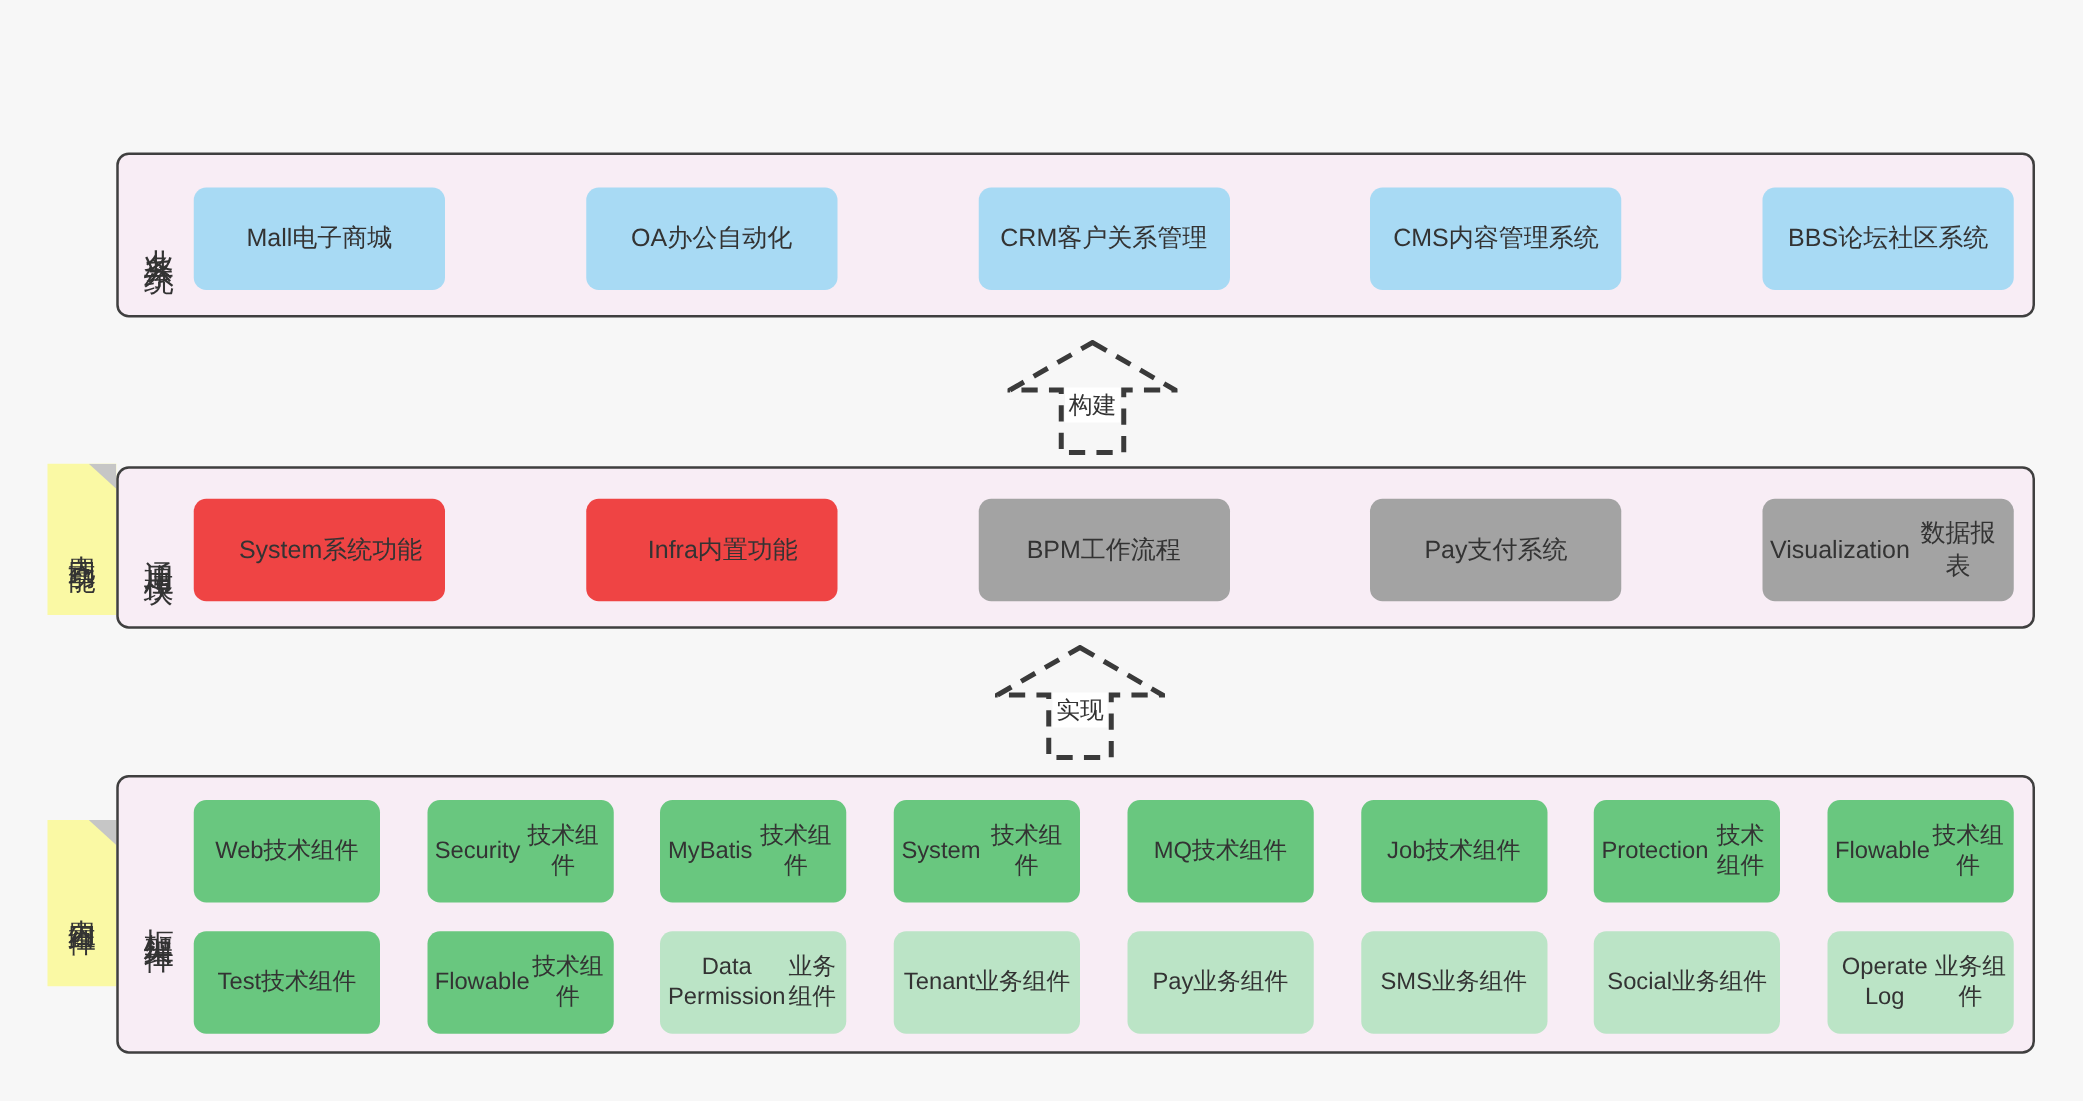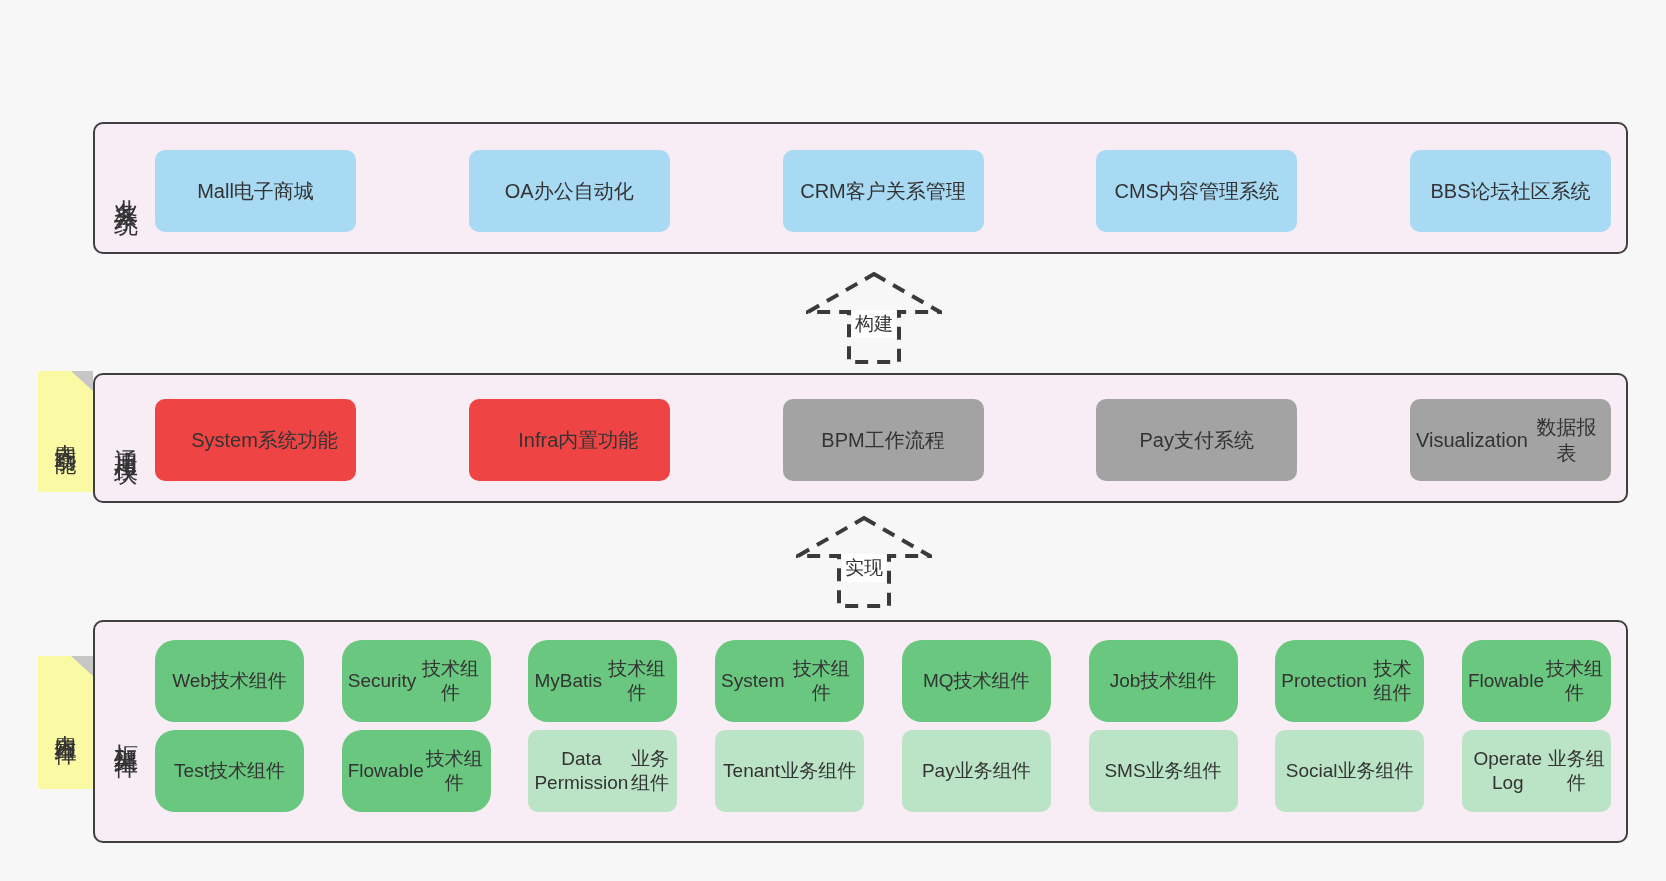--- a/index.html
+++ b/index.html
@@ -42,40 +42,40 @@
   
   .box-row{
     position:absolute;
     left:60px;right:15px;
     display:flex;
     justify-content:space-between;
   }
   .row-b1{top:26px;}
   .row-m1{top:24px;}
   .row-c1{top:18px;}
-  .row-c2{top:108px;}
+  .row-c2{top:123px;}
   .box{
     height:82px;
     border-radius:10px;
     display:flex;
     flex-direction:row;
     align-items:center;
     justify-content:center;
     text-align:center;
     font-size:20px;
     line-height:26px;
     padding:0 6px;
     box-sizing:border-box;
   }
   .box.wide{width:201px;}
   .box.small{width:149px;font-size:19px;line-height:24px;}
   .box.blue{background:#a8daf4;}
   .box.red{background:#ef4444;padding-left:24px;}
   .box.pink{background:#a3a3a3;}
-  .box.gdark{background:#69c77f;border-radius:20px;}
+  .box.gdark{background:#69c77f;}
   .box.glight{background:#bbe4c6;}
   
   .sticky{
     position:absolute;
     left:38px;
     width:55px;
     background:#faf9a4;
     z-index:1;
   }
   .sticky-modules{top:371px;height:121px;}

